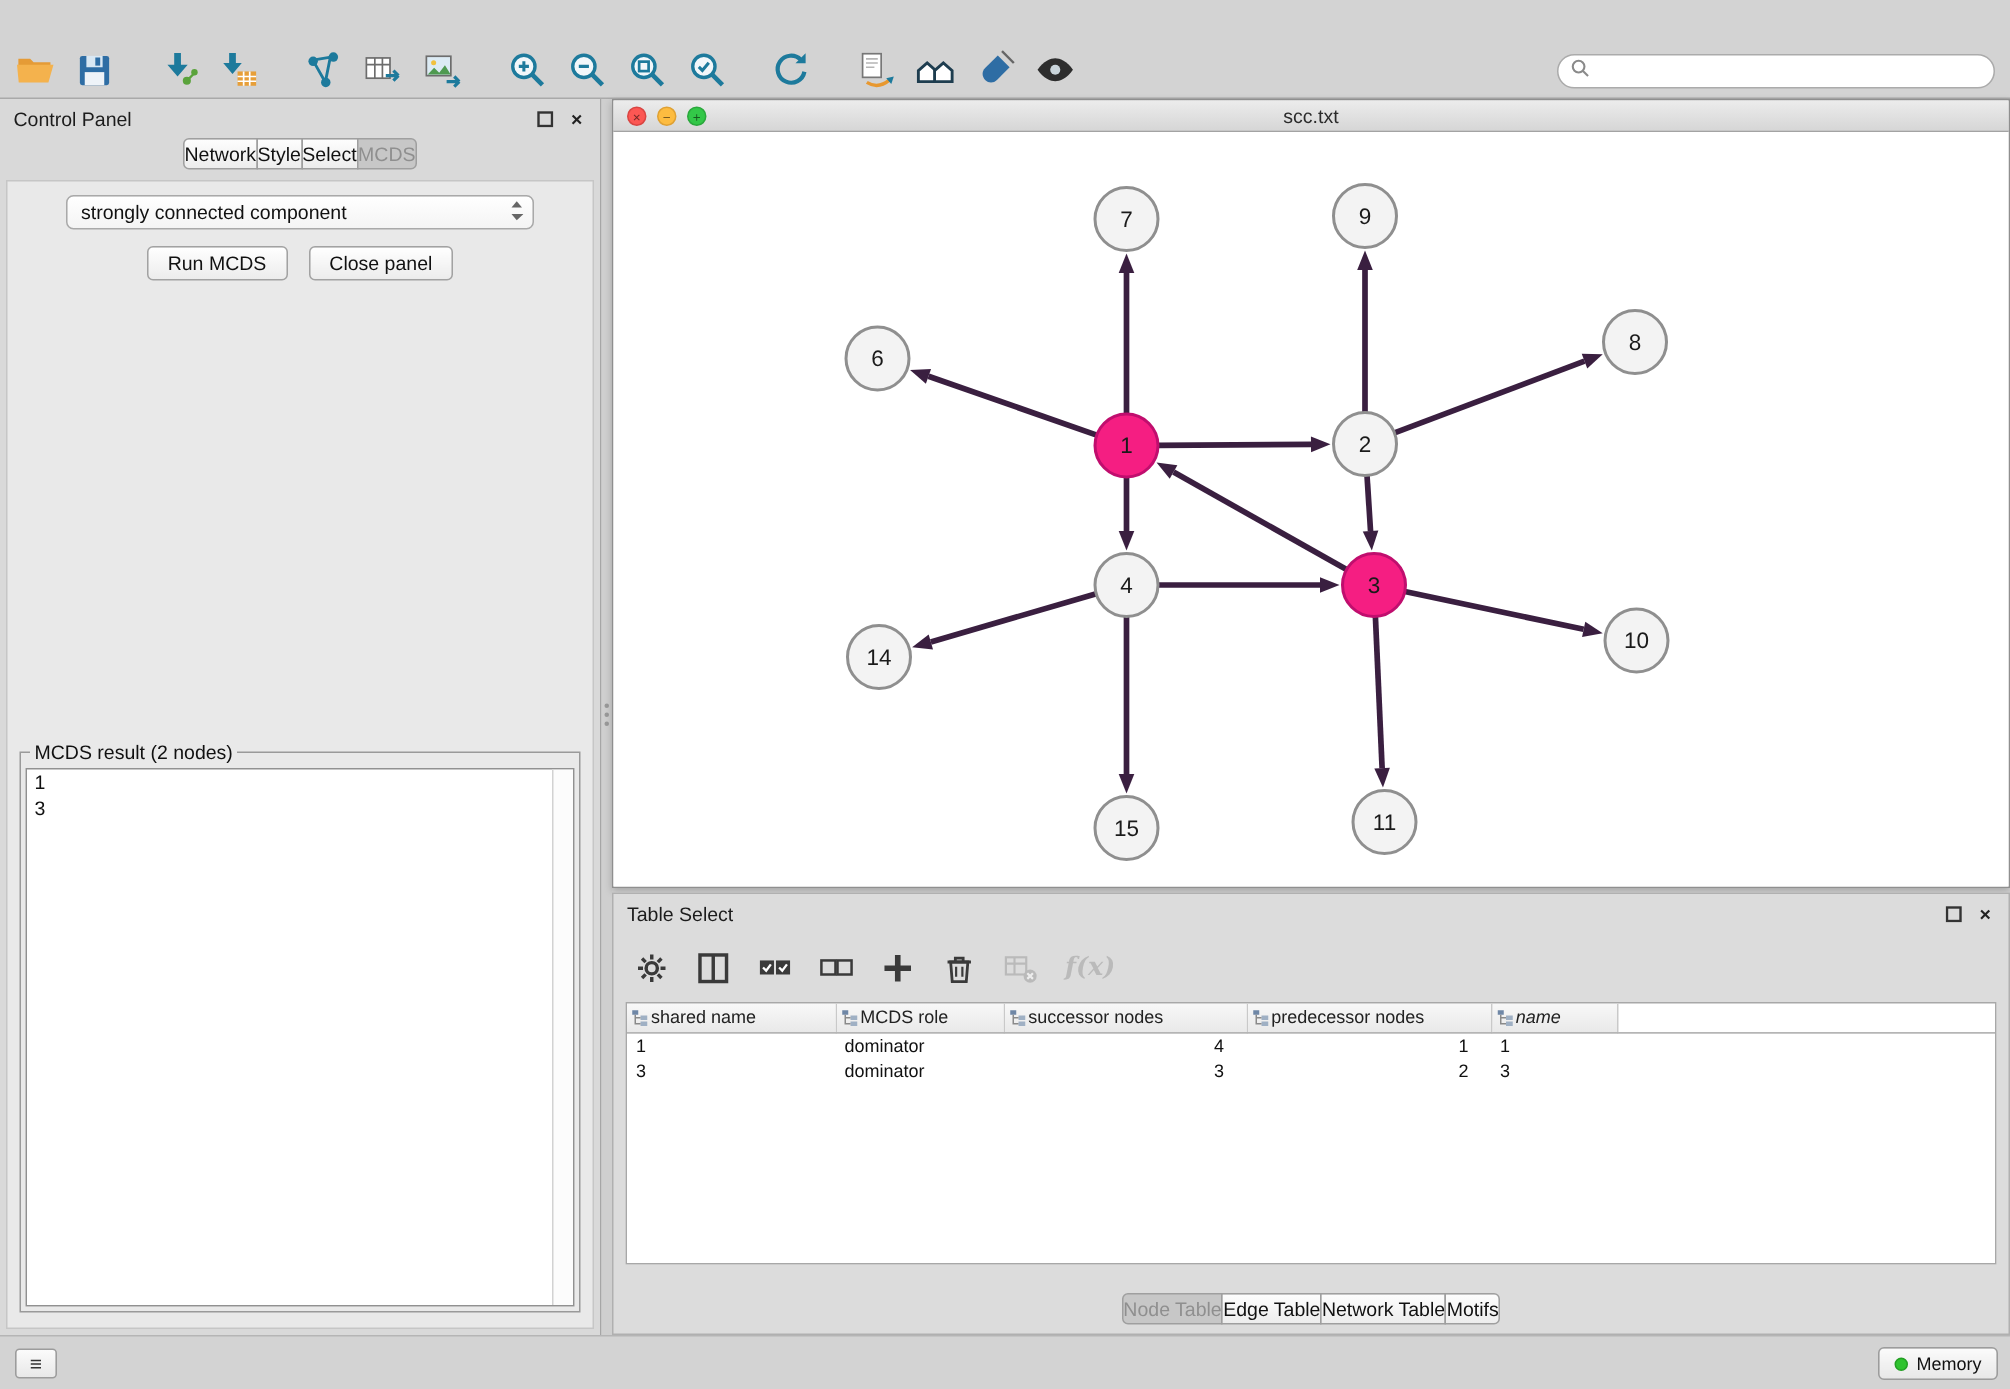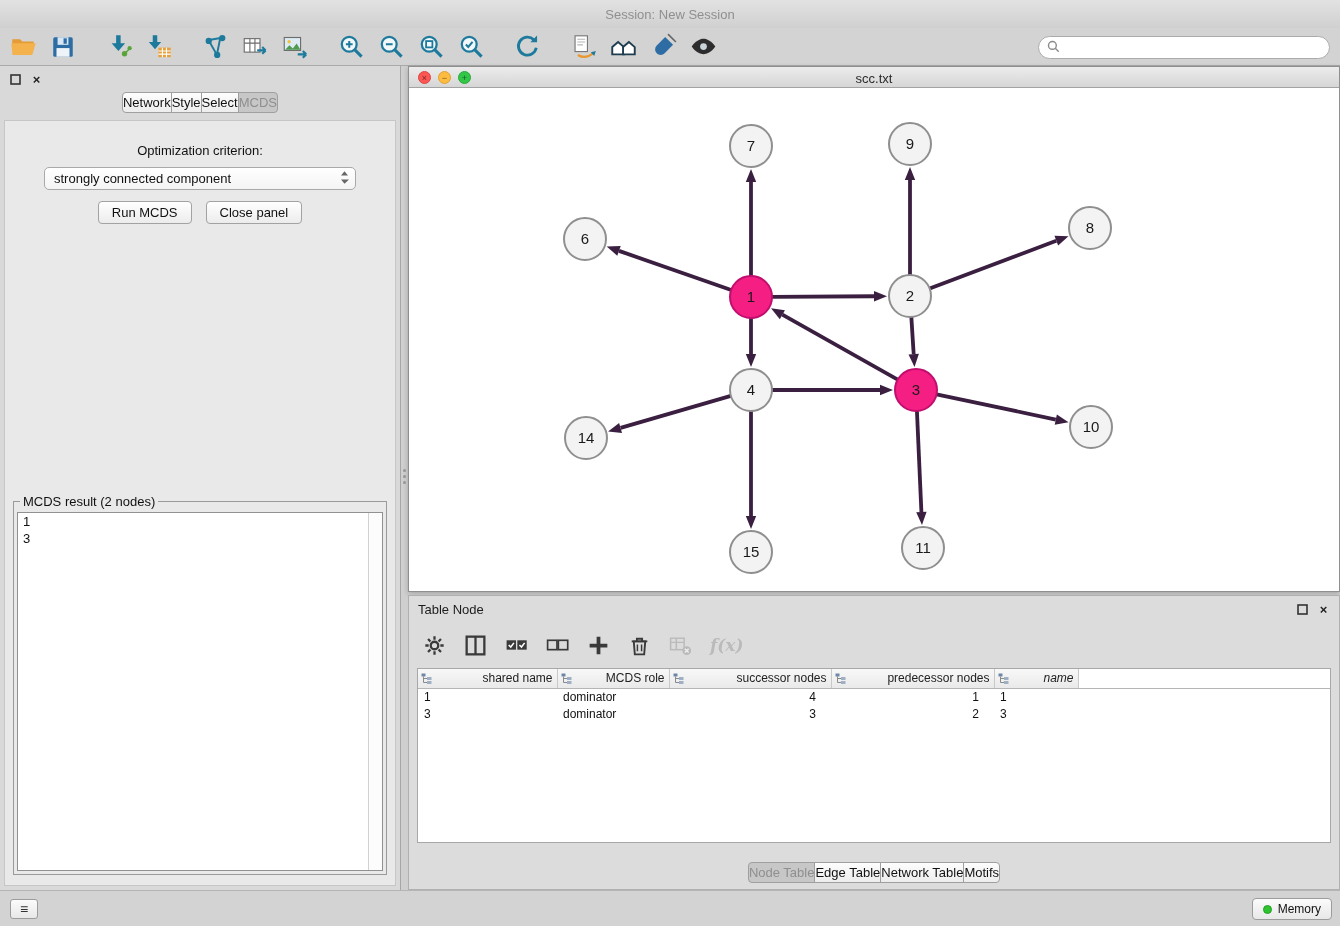--- a/index.html
+++ b/index.html
@@ -61,42 +61,39 @@
 
   
   .table-panel{position:absolute;left:408px;top:595px;width:932px;bottom:36px;background:#dcdcdc;border:1px solid #b0b0b0;}
   .tp-toolbar{display:flex;align-items:center;padding:8px 0 2px 10px;}
   .tp-toolbar .tool-btn{margin-right:11px;}
   .tp-toolbar .tool-btn.disabled{opacity:.5;cursor:default;}
   .tp-toolbar .fx{font-family:"DejaVu Serif",serif;font-style:italic;font-size:17px;color:#9a9a9a;width:auto;padding:0 4px;}
   .table-wrap{position:absolute;left:8px;right:8px;top:72px;bottom:46px;background:#fff;border:1px solid #a8a8a8;overflow:hidden;}
   table{border-collapse:collapse;width:100%;font-size:12px;table-layout:fixed;}
   th{height:19px;background:linear-gradient(#f8f8f8,#e9e9e9);border-right:1px solid #c9c9c9;border-bottom:1px solid #b5b5b5;font-weight:normal;position:relative;color:#222;}
-  th .lbl{display:block;text-align:right;padding:0 4px 0 16px;white-space:nowrap;overflow:hidden;}
+  th .lbl{display:block;text-align:left;padding:0 4px 0 16px;white-space:nowrap;overflow:hidden;}
   th .tree-ico{position:absolute;left:3px;top:4px;}
   th.filler{background:#fff;border-right:none;}
   th.c0{width:139px;} th.c1{width:112px;} th.c2{width:162px;} th.c3{width:163px;} th.c4{width:84px;font-style:italic;}
   td{height:17px;padding:0 6px;color:#111;white-space:nowrap;overflow:hidden;}
   td.c2,td.c3{text-align:right;padding-right:15px;}
   .tp-tabs{position:absolute;bottom:6px;left:0;right:0;display:flex;justify-content:center;}
 
   
   .statusbar{position:absolute;left:0;right:0;bottom:0;height:36px;background:#d3d3d3;border-top:1px solid #b5b5b5;}
   .console-btn{position:absolute;left:10px;top:8px;width:28px;height:20px;border:1px solid #9c9c9c;border-radius:3px;background:linear-gradient(#fbfbfb,#e8e8e8);display:flex;align-items:center;justify-content:center;font-size:14px;color:#333;cursor:pointer;}
   .memory-btn{position:absolute;right:8px;top:7px;height:22px;border:1px solid #9c9c9c;border-radius:4px;background:linear-gradient(#fbfbfb,#e8e8e8);display:flex;align-items:center;gap:6px;padding:0 10px;font-size:12px;color:#111;cursor:pointer;}
   .mem-dot{width:9px;height:9px;border-radius:50%;background:#2fc32f;border:1px solid #23a023;}
 </style>
 </head>
 <body>
 
 <div id="app">
 
-  <div class="titlebar">
-    <span class="titlebar-text">Session: New Session</span>
-  </div>
 
   <div class="main-toolbar">
     <div class="tool-groups" id="toolbar-groups">
         <div class="tool-group">
           <span class="tool-btn">
             <svg width="27" height="27" viewBox="0 0 24 24">
               <path d="M2 5.5h7l2 2h10v4H2z" fill="#e59b36"></path>
               <path d="M1.2 9h21.6l-3 10.5H2.2z" fill="#f4b24d"></path>
             </svg>
           </span>
@@ -222,37 +219,37 @@
       <span><svg width="13" height="13" viewBox="0 0 13 13">
             <circle cx="5.4" cy="5.4" r="3.9" fill="none" stroke="#8a8a8a" stroke-width="1.4"></circle>
             <path d="M8.3 8.3l3.4 3.4" stroke="#8a8a8a" stroke-width="1.4"></path>
           </svg></span>
       <input class="search-input" placeholder="" style="">
     </div>
   </div>
 
   <div class="control-panel">
     <div class="panel-header">
+      <span class="panel-title">Control Panel</span>
       <span class="panel-btns">
         <span class="mini-btn">
             <svg width="11" height="11" viewBox="0 0 11 11">
               <rect x="1" y="1" width="9" height="9" fill="none" stroke="#333" stroke-width="1.6"></rect>
             </svg>
           </span>
         <span class="mini-btn">×</span>
       </span>
     </div>
     <div class="cp-tabs" id="cp-tabs">
         <span class="tab">Network</span>
         <span class="tab">Style</span>
         <span class="tab">Select</span>
         <span class="tab active">MCDS</span>
       </div>
     <div class="cp-content">
-      <div class="opt-label">Optimization criterion:</div>
       <div class="dropdown">
         <span class="dd-value">strongly connected component</span>
         <span><svg width="9" height="15" viewBox="0 0 9 15">
               <path d="M4.5 1.2L8 5.4H1z" fill="#666"></path>
               <path d="M4.5 13.8L1 9.6h8z" fill="#666"></path>
             </svg></span>
       </div>
       <div class="btn-row">
         <button class="mac-btn">Run MCDS</button>
         <button class="mac-btn">Close panel</button>
@@ -382,21 +379,21 @@
           <g>
             <circle cx="514" cy="460" r="21" fill="#f3f3f3" stroke="#8f8f8f" stroke-width="2"></circle>
             <text x="514" y="465" text-anchor="middle" font-size="15" fill="#1a1a1a">11</text>
           </g>
         </svg>
     </div>
   </div>
 
   <div class="table-panel">
     <div class="panel-header">
-      <span class="panel-title">Table Node</span>
+      <span class="panel-title">Table Select</span>
       <span class="panel-btns">
         <span class="mini-btn">
             <svg width="11" height="11" viewBox="0 0 11 11">
               <rect x="1" y="1" width="9" height="9" fill="none" stroke="#333" stroke-width="1.6"></rect>
             </svg>
           </span>
         <span class="mini-btn">×</span>
       </span>
     </div>
     <div class="tp-toolbar" id="tp-toolbar">

